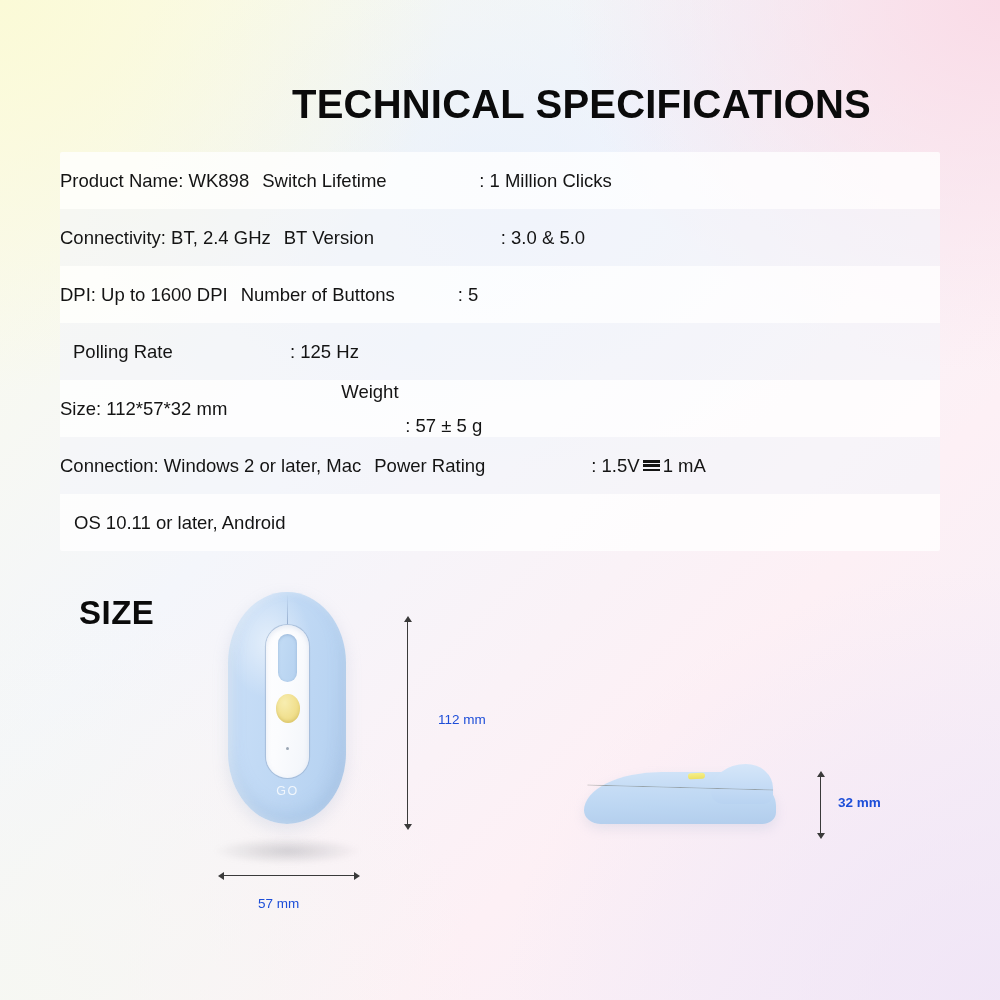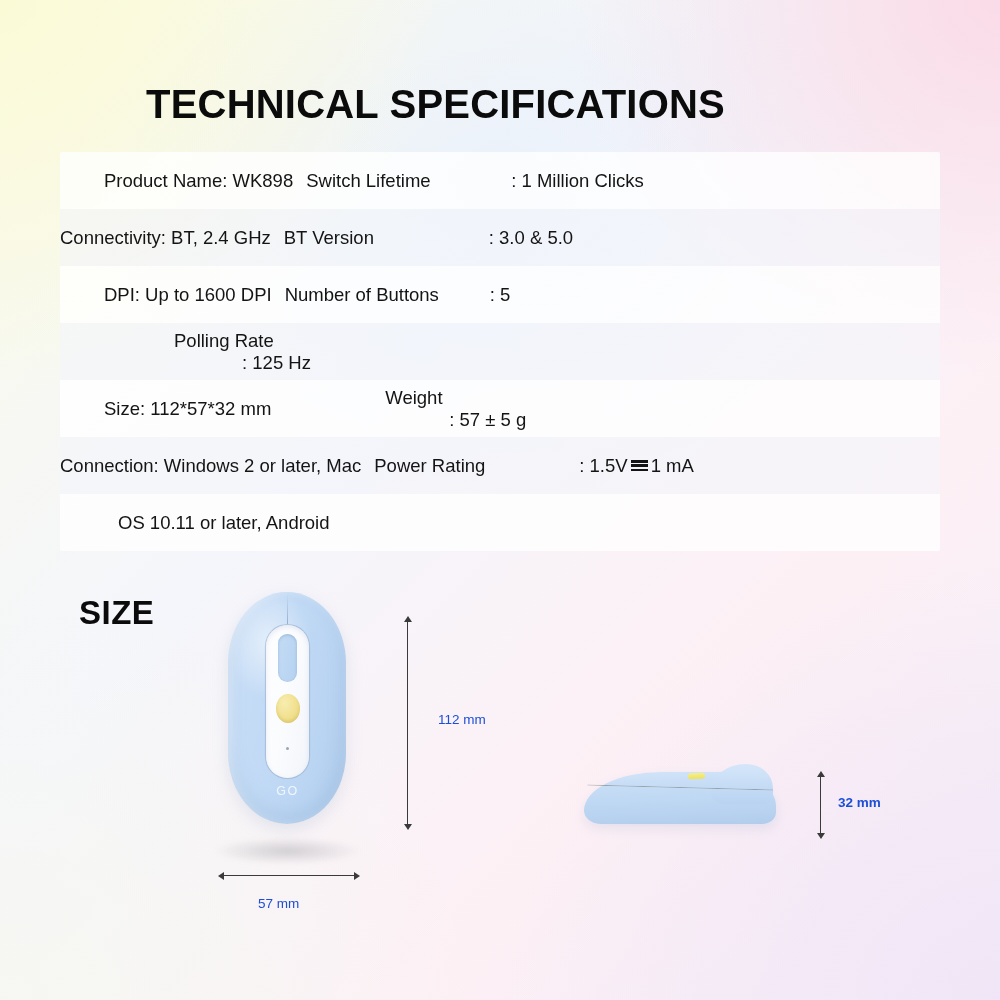--- a/index.html
+++ b/index.html
@@ -30,21 +30,21 @@
   }
 
   #content { position: absolute; inset: 0; }
 
   
   .page-title {
     position: absolute;
     top: 82px;
     left: 0;
     width: 871px;
-    text-align: center;
+    text-align: right;
     font-size: 40px;
     font-weight: bold;
     letter-spacing: 0.2px;
     color: #0b0b0b;
   }
 
   
   .spec-table {
     position: absolute;
     left: 60px;
@@ -52,29 +52,29 @@
     width: 880px;
     border-radius: 2px;
     overflow: hidden;
   }
 
   .spec-row {
     display: flex;
     height: 57px;
     align-items: center;
   }
-  .spec-row.odd  { background: rgba(255,255,255,0.78); padding-left: 44px; }
+  .spec-row.odd  { background: rgba(255,255,255,0.78); }
   .spec-row.even { background: rgba(243,245,250,0.62); }
 
   .cell-pair {
     display: flex;
     align-items: center;
     height: 100%;
   }
-  .cell-right { width: 420px; padding-left: 13px; }
+  .cell-right { width: 420px; padding-left: 13px; gap: 12px; }
 
   .spec-key {
     font-size: 18.5px;
     color: #141414;
     flex: 0 0 auto;
   }
   .cell-right .spec-key { width: 205px; }
 
   .spec-val {
     font-size: 18.5px;
@@ -362,21 +362,21 @@
       <div class="cell-pair">
         <div class="cell-right" style="display:flex;align-items:flex-start;">
           <span class="spec-key">Number of Buttons</span>
           <span class="spec-val">: 5</span>
         </div>
       </div>
     </div>
 
     <div class="spec-row even">
       <div class="cell-pair">
-        <div class="cell-right" style="display:flex;align-items:center;flex-direction:column;">
+        <div class="cell-right" style="display:flex;align-items:center;">
           <span class="spec-key">Polling Rate</span>
           <span class="spec-val">: 125 Hz</span>
         </div>
       </div>
     </div>
 
     <div class="spec-row odd">
       <div class="cell-pair">
         <span class="spec-key">Size</span>
         <span class="spec-val">: 112*57*32 mm</span>

